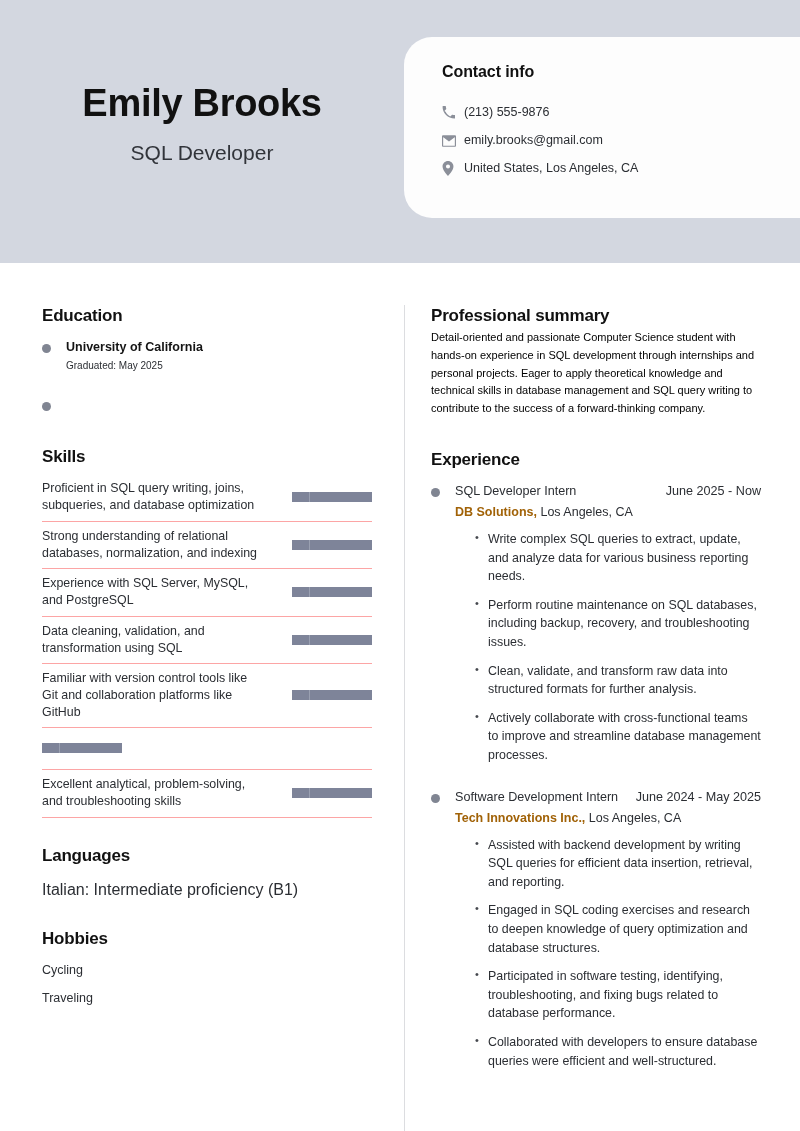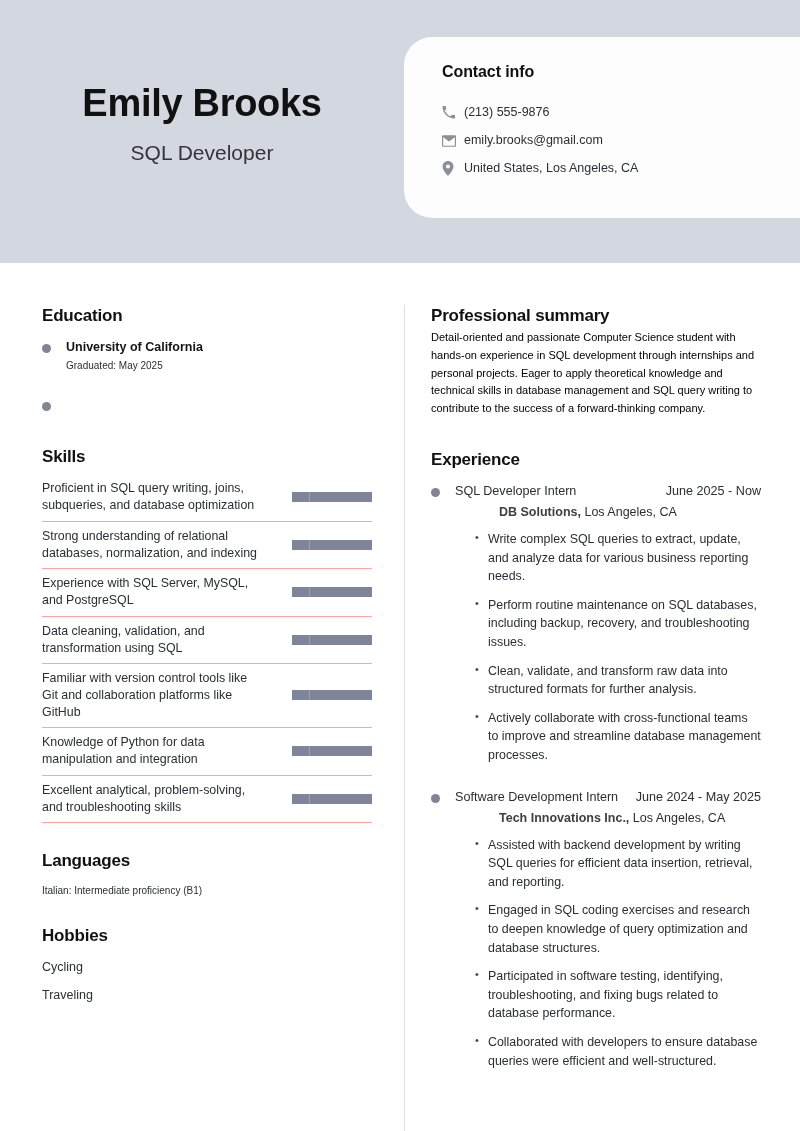--- a/index.html
+++ b/index.html
@@ -196,21 +196,21 @@
     top: 0;
     width: 1px;
     height: 10px;
     background: #9aa0b1;
   }
 
   
   .block-languages { padding-top: 28px; }
   .lang-item {
     margin-top: 13px;
-    font-size: 10px;
+    font-size: 16px;
     color: #2b2e33;
     line-height: 1.4;
   }
 
   
   .block-hobbies { padding-top: 28px; }
   .hobby-item {
     margin-top: 13px;
     font-size: 12.5px;
     color: #2b2e33;
@@ -249,21 +249,21 @@
     line-height: 1.35;
     white-space: nowrap;
     padding-left: 10px;
   }
   .exp-company {
     margin-top: 4px;
     font-size: 12.5px;
     color: #2b2e33;
     line-height: 1.35;
   }
-  .exp-company b { font-weight: 700; color: #404040; margin-left: 44px; }
+  .exp-company b { font-weight: 700; color: #a16207; }
   .exp-bullets { margin-top: 9px; padding-left: 20px; }
   .exp-bullet {
     position: relative;
     padding-left: 13px;
     font-size: 12.4px;
     color: #2b2e33;
     line-height: 1.5;
   }
   .exp-bullet + .exp-bullet { margin-top: 10px; }
   .exp-bullet::before {
@@ -374,21 +374,20 @@
           </div>
 
           <div class="skill-row">
             <div class="skill-name">Familiar with version control tools like Git and collaboration platforms like GitHub</div>
             <div class="skill-bar">
                 <span class="tick"></span>
               </div>
           </div>
 
           <div class="skill-row">
-            <div class="skill-name">Knowledge of Python for data manipulation and integration</div>
             <div class="skill-bar">
                 <span class="tick"></span>
               </div>
           </div>
 
           <div class="skill-row">
             <div class="skill-name">Excellent analytical, problem-solving, and troubleshooting skills</div>
             <div class="skill-bar">
                 <span class="tick"></span>
               </div>

